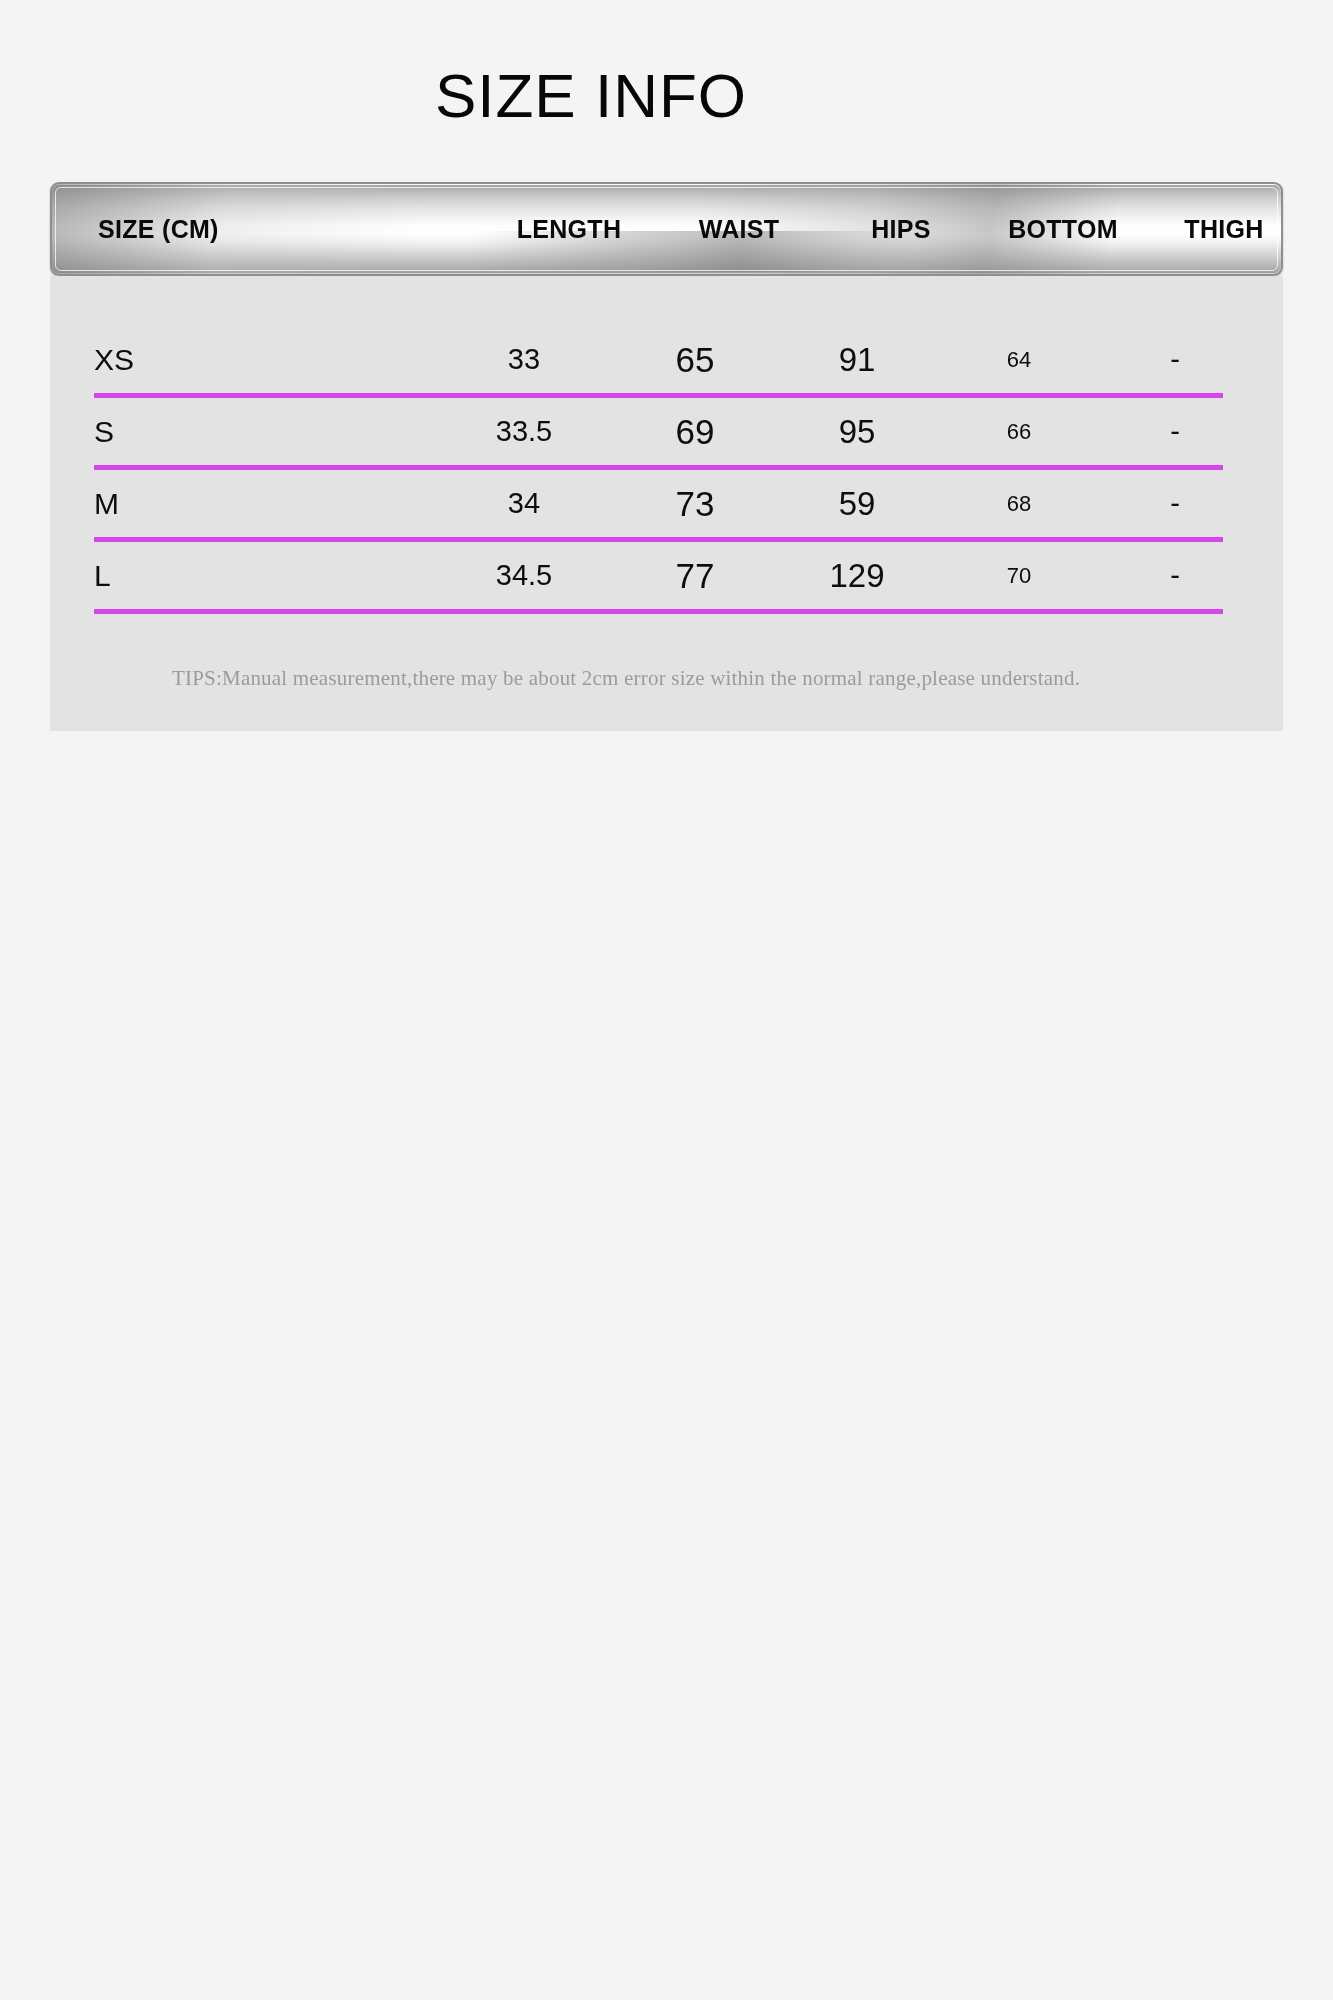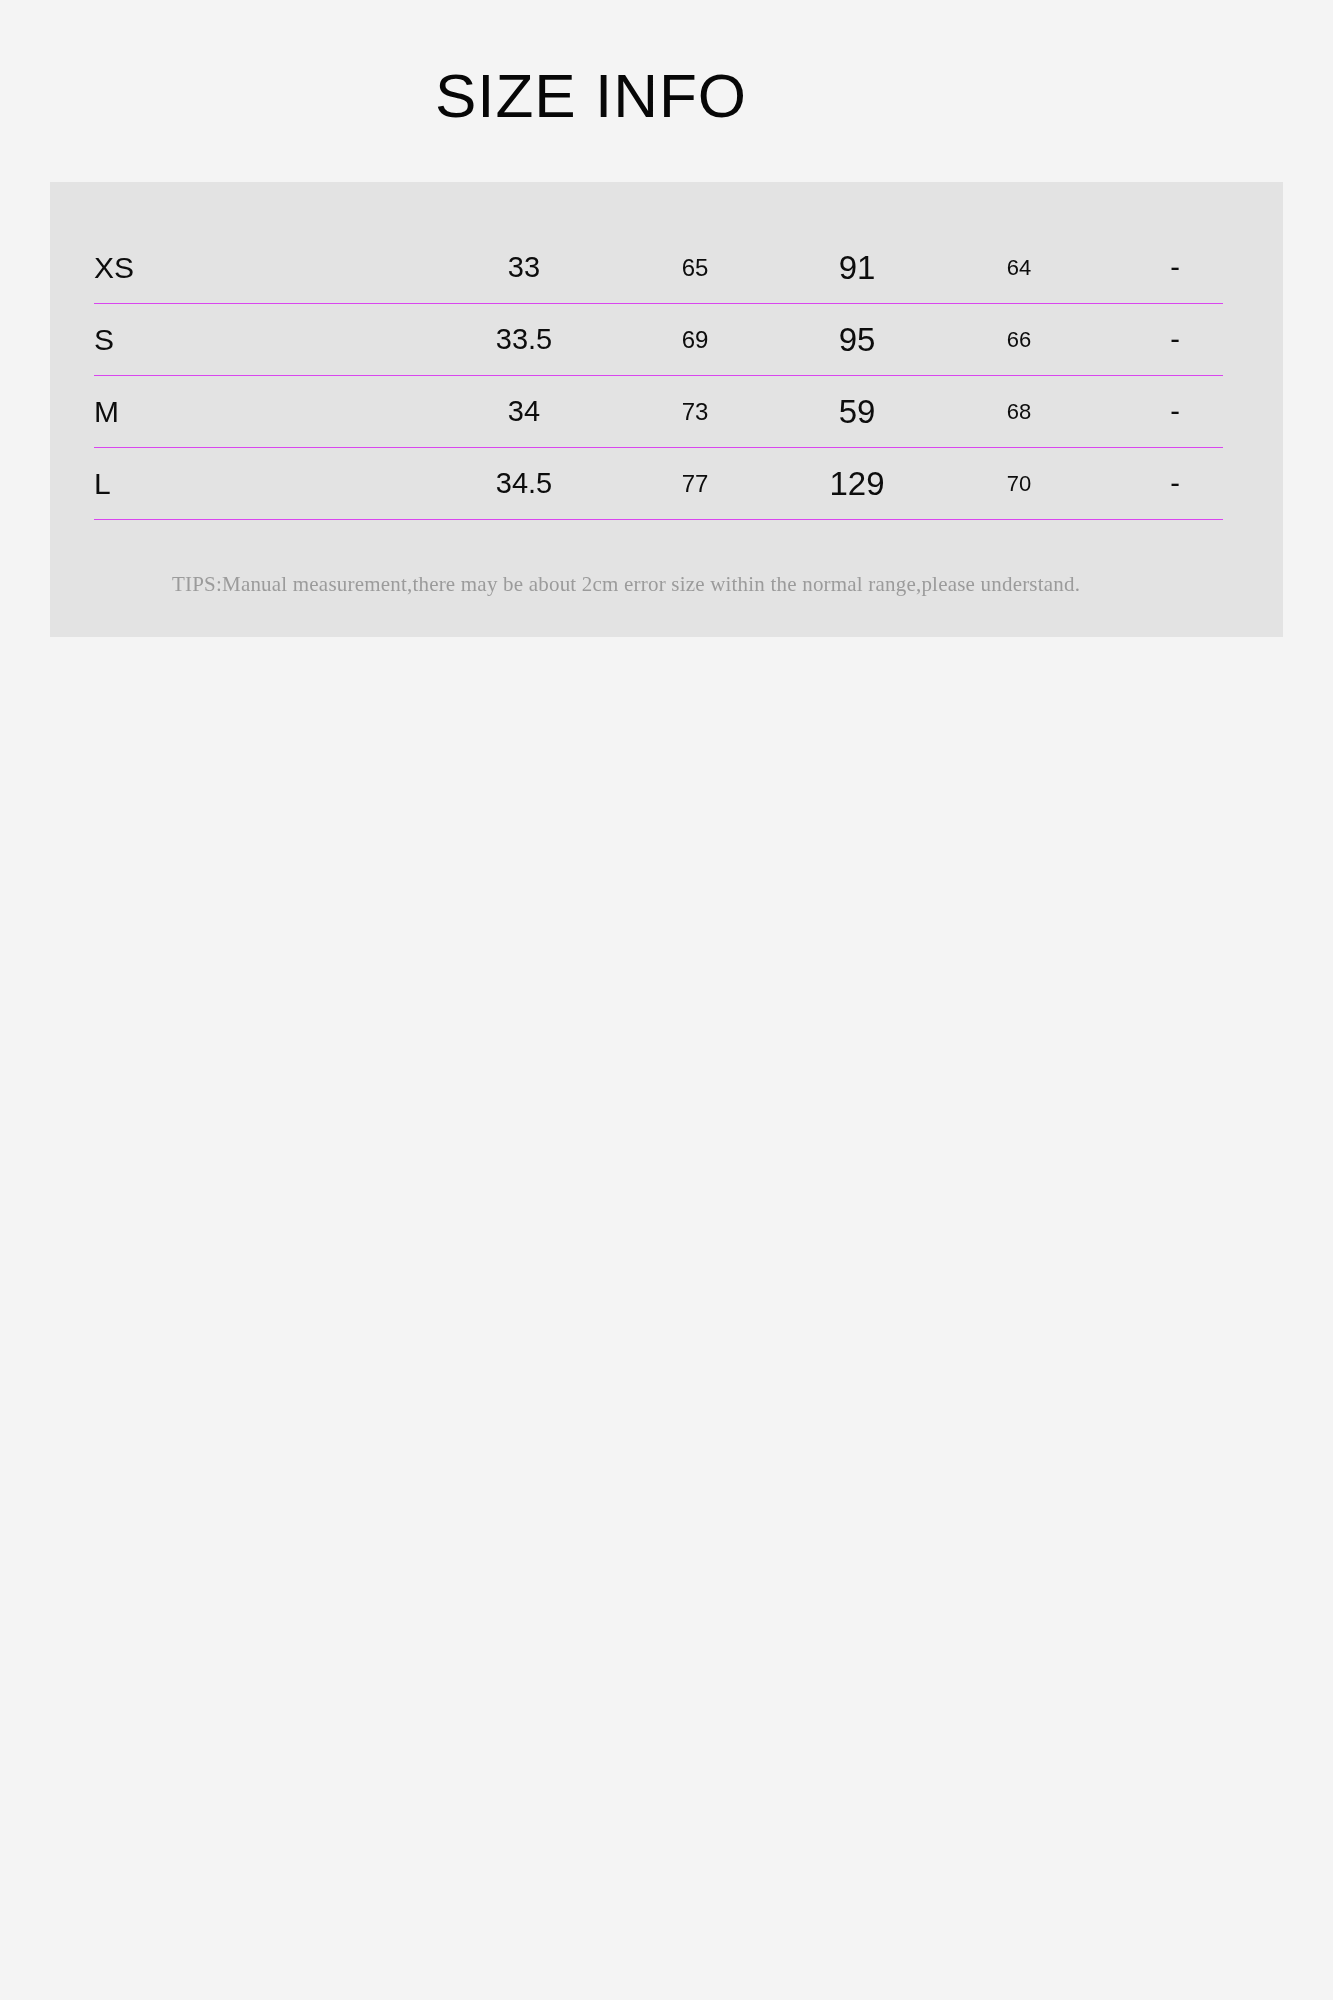--- a/index.html
+++ b/index.html
@@ -150,34 +150,34 @@
   .data-rows {
     padding: 0 60px 0 44px;
     padding-top: 50px;
     box-sizing: border-box;
   }
 
   .data-row {
     display: flex;
     align-items: center;
     height: 72px;
-    border-bottom: 1px solid #d946ef;
+    border-bottom: 5px solid #d946ef;
     box-sizing: border-box;
   }
   .data-row .cell {
     color: #0d0d0d;
     white-space: nowrap;
   }
   .data-row .c-size {
     font-size: 30px;
     text-align: left;
     width: 340px;
   }
   .data-row .c-length { font-size: 29px; width: 180px; }
-  .data-row .c-waist  { font-size: 24px; width: 162px; }
+  .data-row .c-waist  { font-size: 35px; width: 162px; }
   .data-row .c-hips   { font-size: 33px; width: 162px; }
   .data-row .c-bottom { font-size: 22px; width: 162px; }
   .data-row .c-thigh  { font-size: 29px; width: 150px; }
 
   .tips {
     position: absolute;
     left: 86px;
     top: 390px;
     font-family: "Liberation Serif", serif;
     font-size: 21px;
@@ -189,20 +189,33 @@
 </style>
 </head>
 <body>
 
 <div class="page">
 
   <div class="title">SIZE INFO</div>
 
   <div class="table-wrap">
 
+    <div class="header-bar">
+      <div class="sheen"></div>
+      <div class="sheen2"></div>
+      <div class="inner-line"></div>
+      <div class="row">
+        <div class="hcell c-size">SIZE (CM)</div>
+        <div class="hcell c-length">LENGTH</div>
+        <div class="hcell c-waist">WAIST</div>
+        <div class="hcell c-hips">HIPS</div>
+        <div class="hcell c-bottom">BOTTOM</div>
+        <div class="hcell c-thigh">THIGH</div>
+      </div>
+    </div>
 
     <div class="body-panel">
       <div class="data-rows">
 
         <div class="data-row">
           <div class="cell c-size">XS</div>
           <div class="cell c-length">33</div>
           <div class="cell c-waist">65</div>
           <div class="cell c-hips">91</div>
           <div class="cell c-bottom">64</div>

